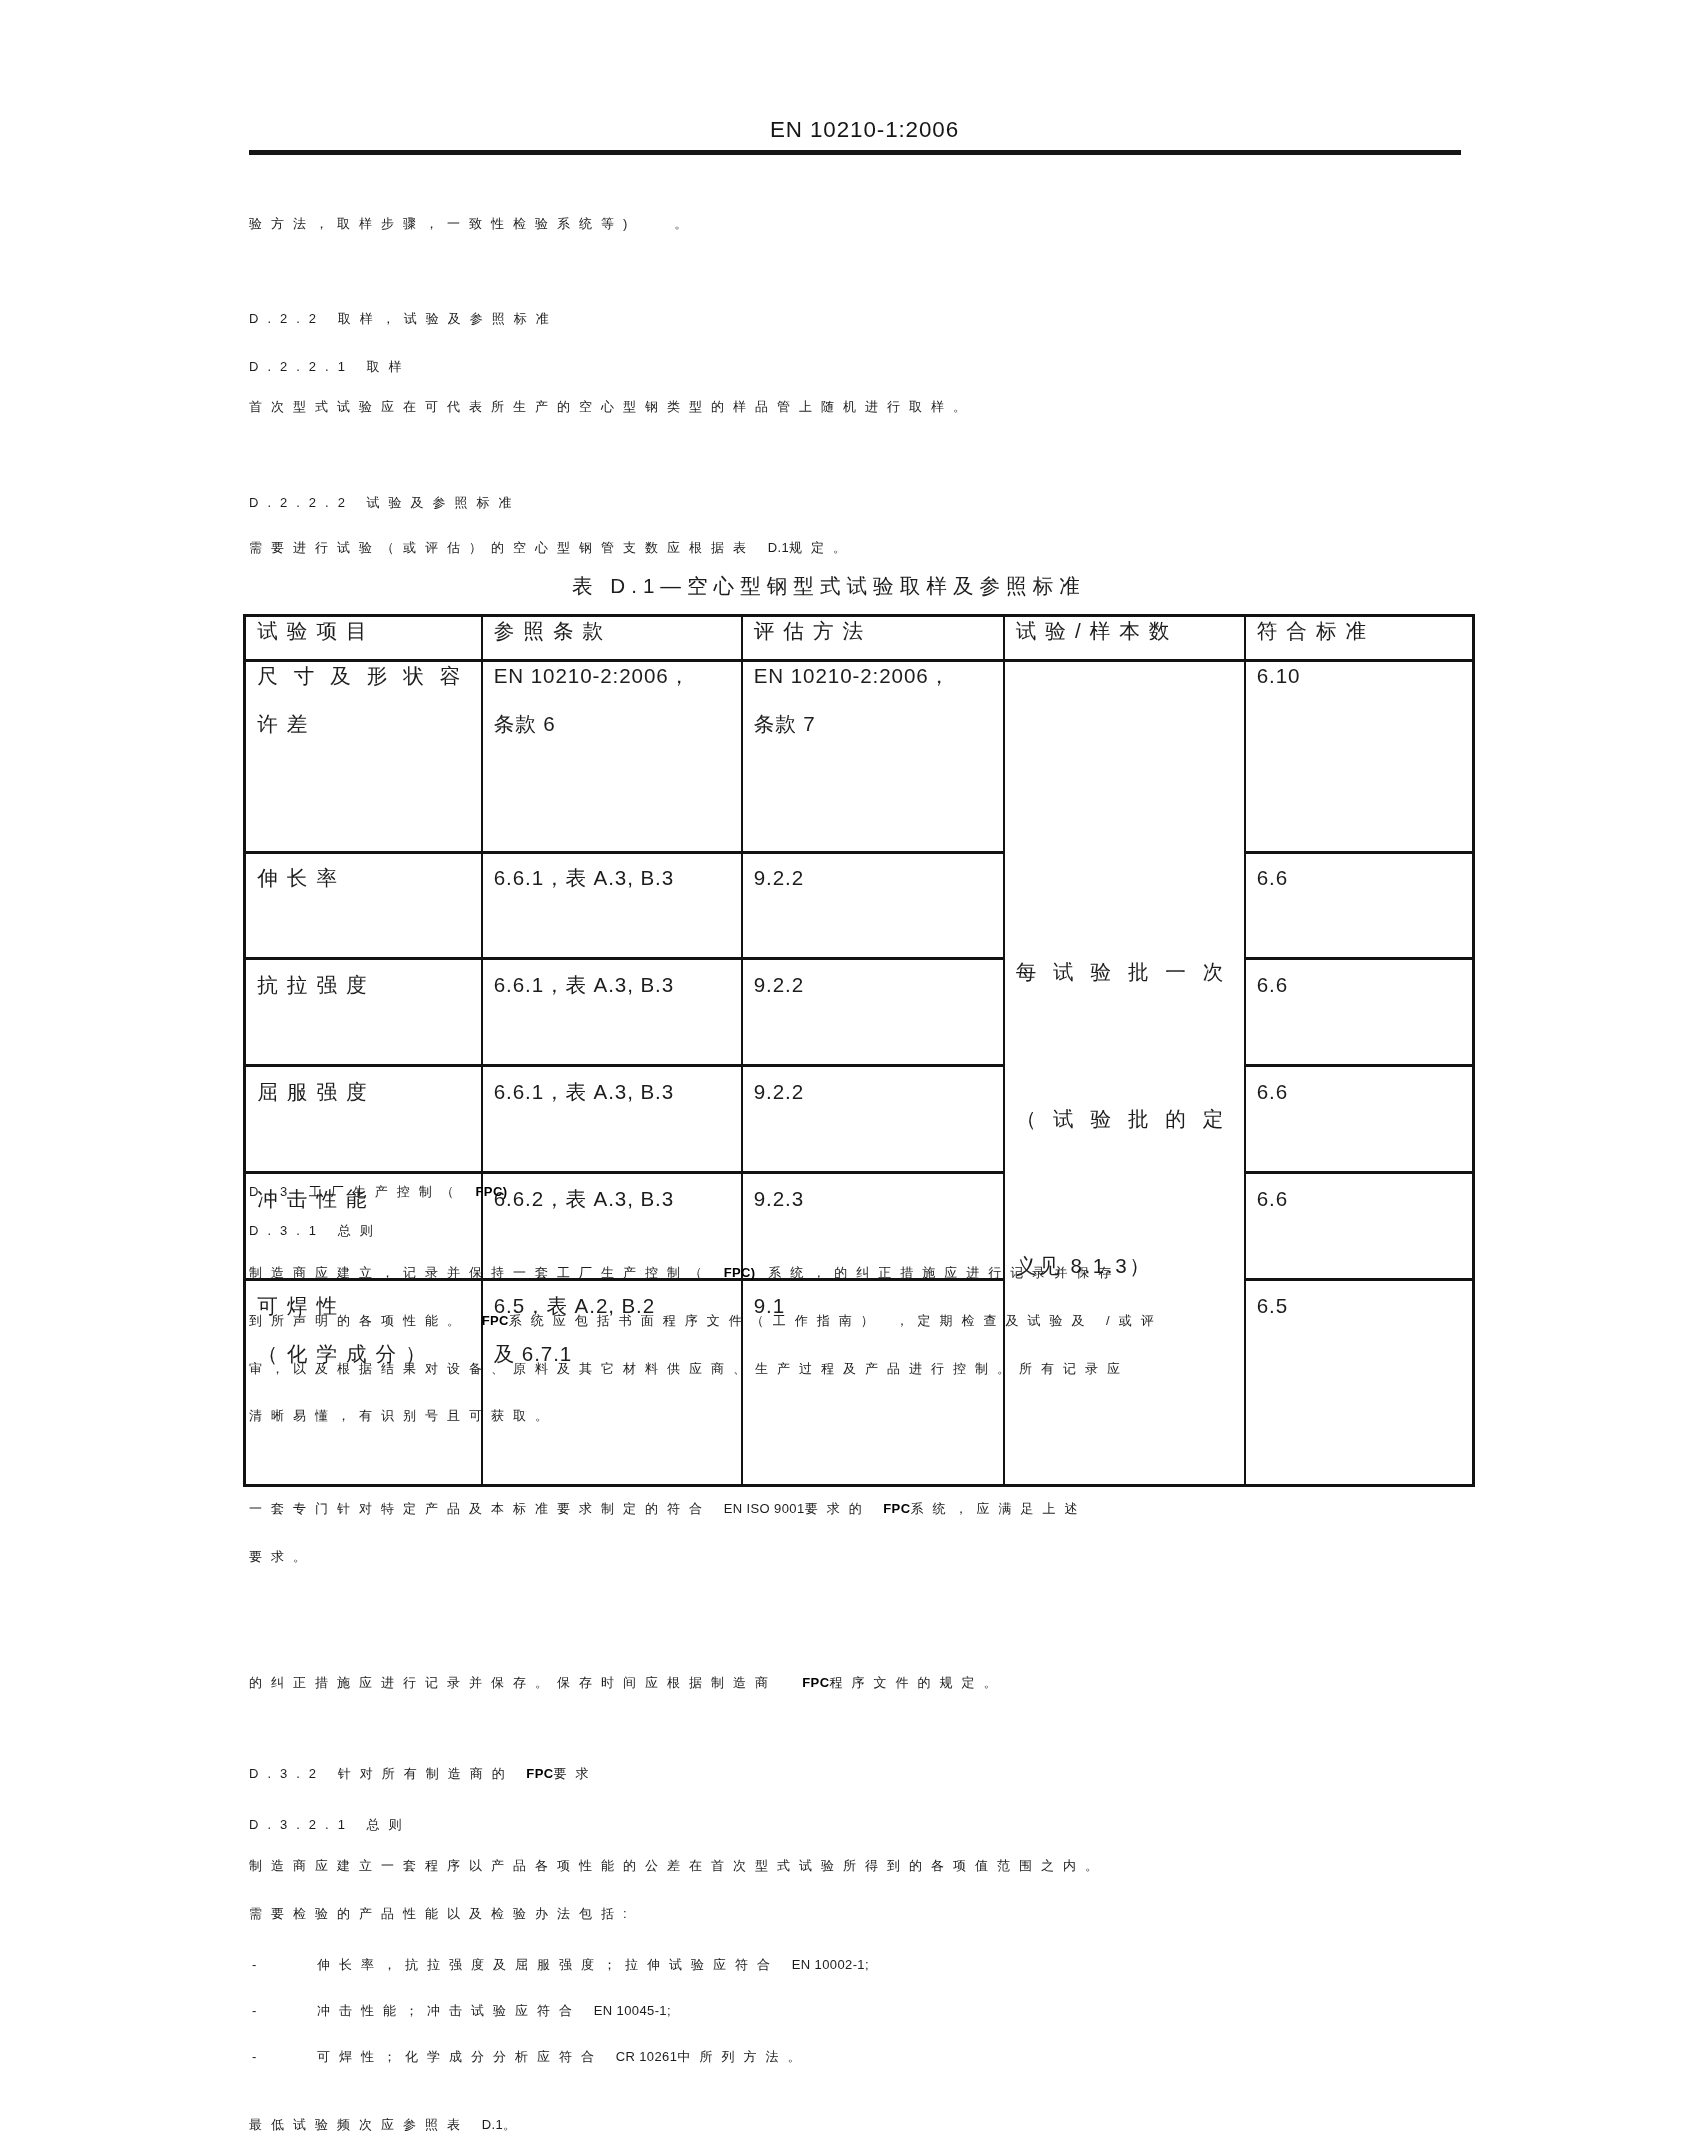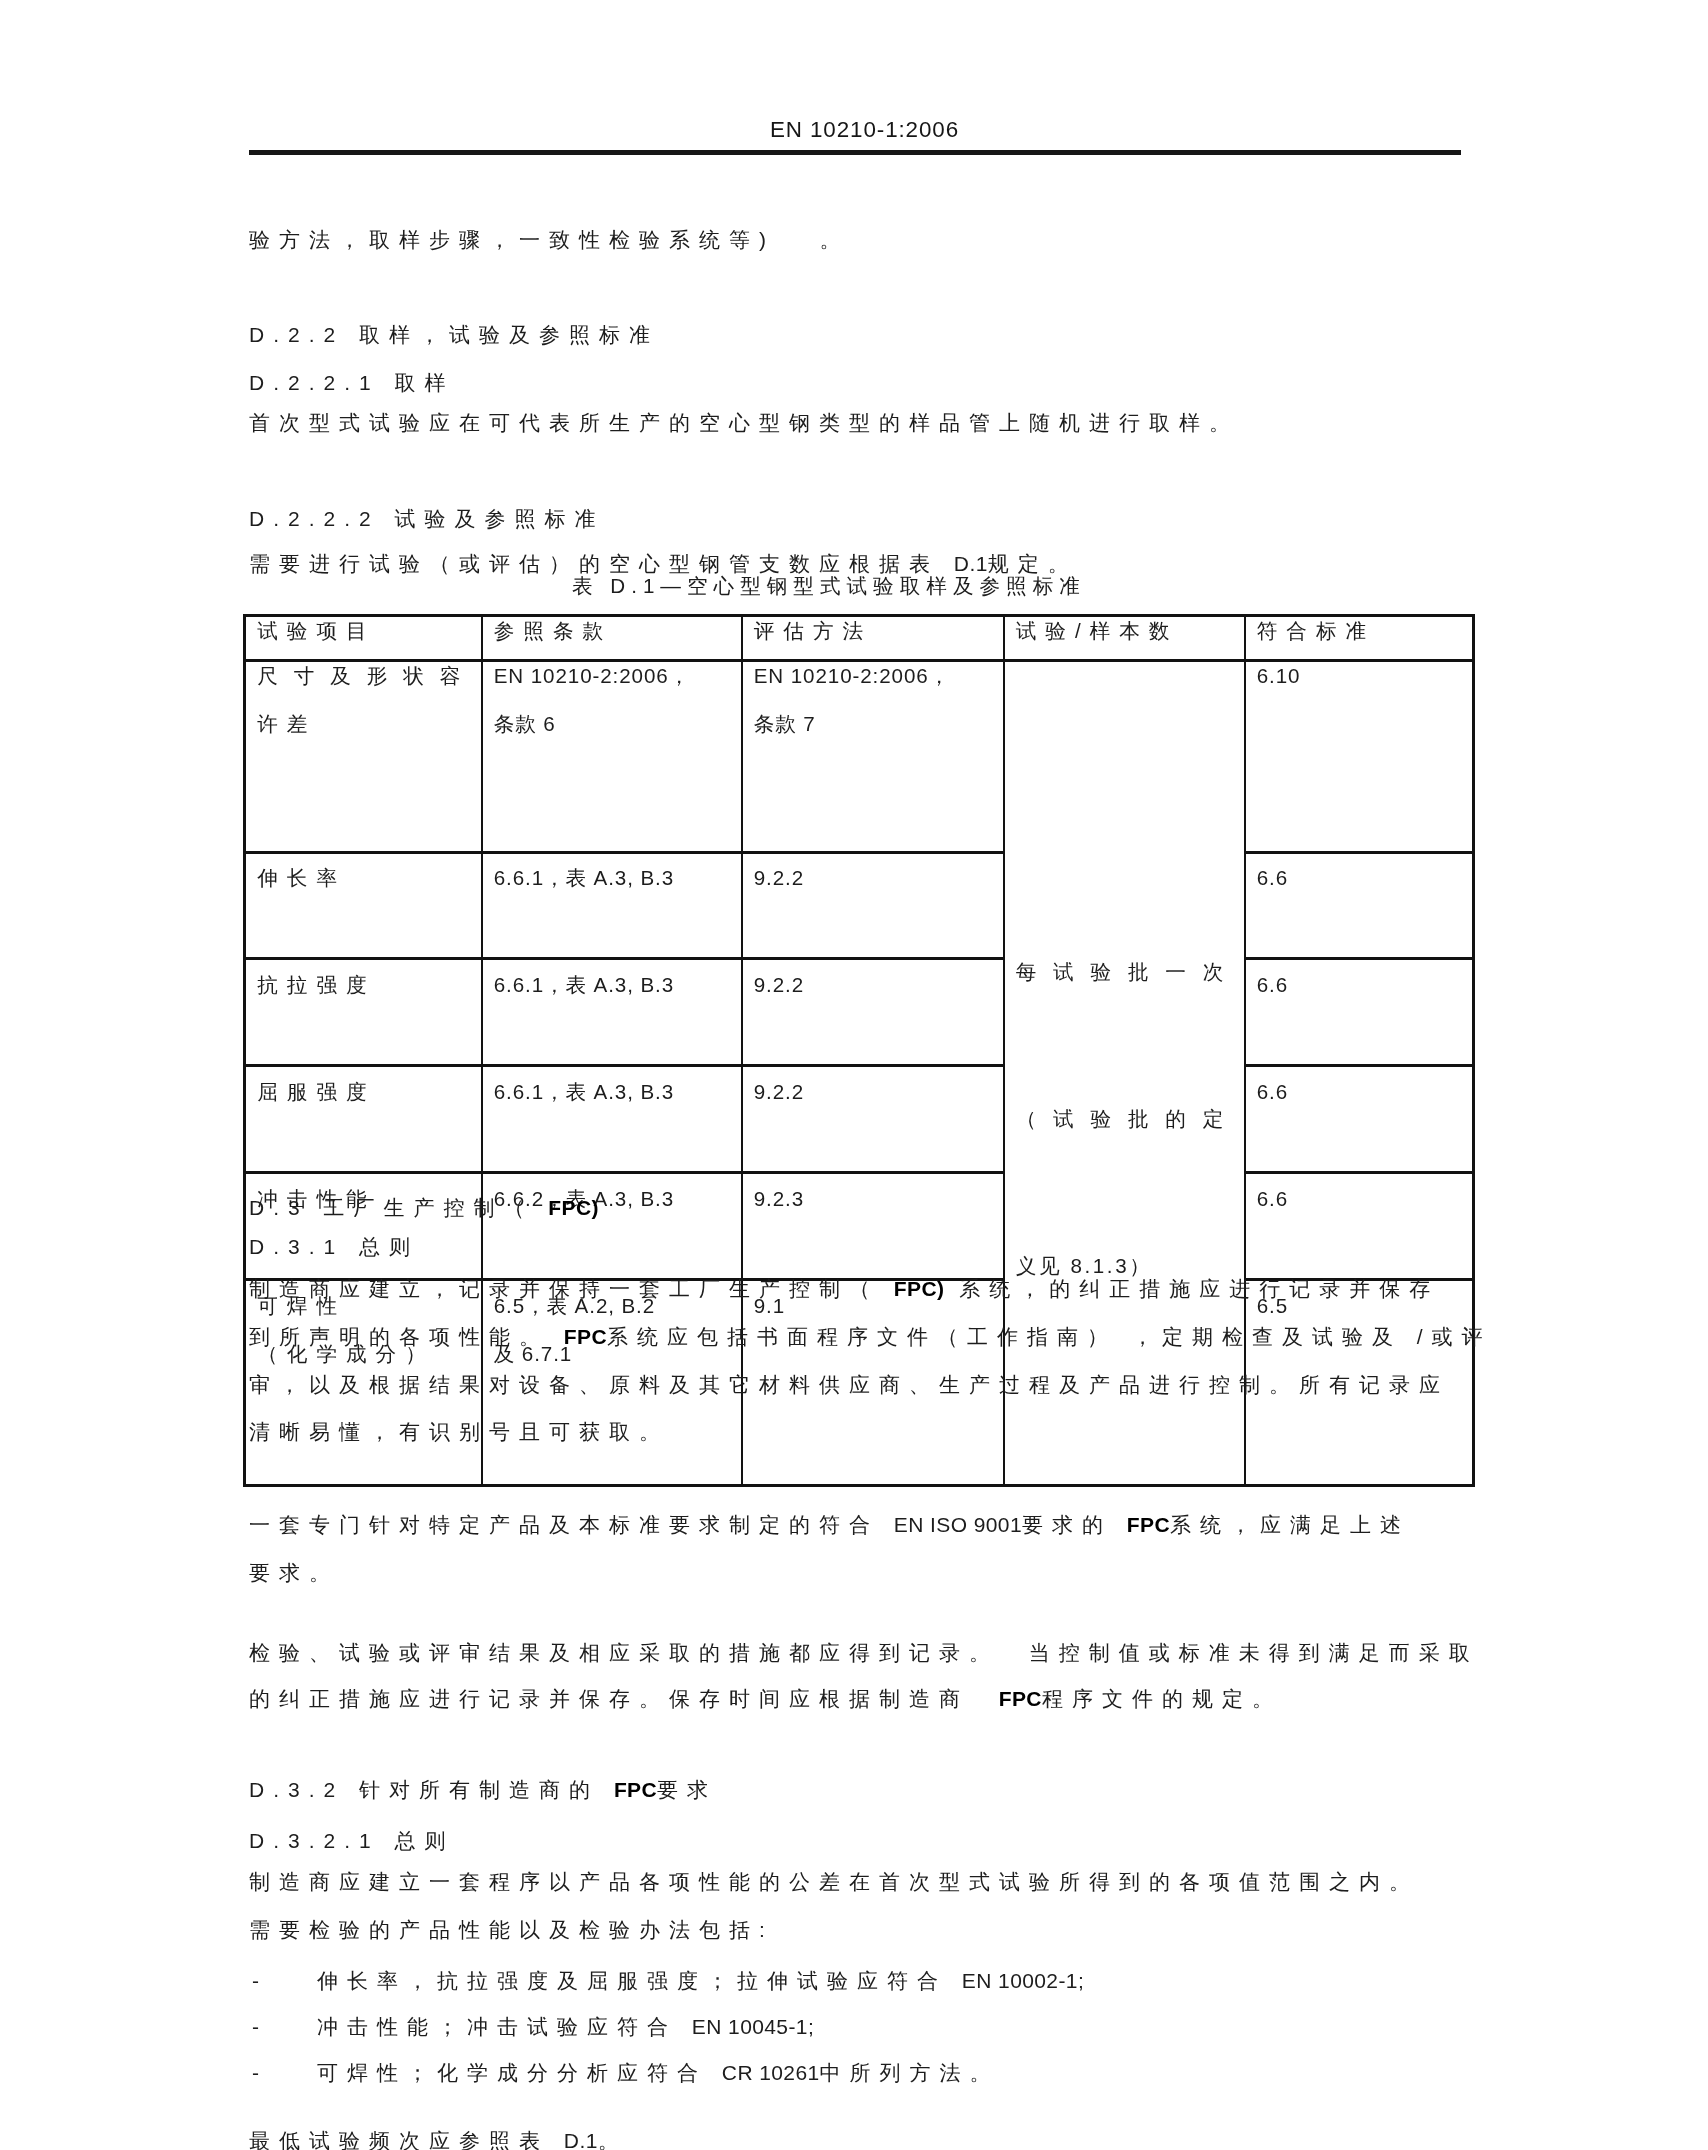--- a/index.html
+++ b/index.html
@@ -1,19 +1,19 @@
 <!DOCTYPE html>
 <html style="font-size:6.9px"><head>
 <meta charset="utf-8">
 <style>
   html,body{margin:0;padding:0;background:#ffffff;}
   #page{position:relative;width:1709px;height:2419px;background:#fff;overflow:hidden;
         font-family:"Liberation Sans","DejaVu Sans",sans-serif;color:#1d1d1d;}
-  .line{position:absolute;left:249px;font-size:21px;line-height:26px;
-        letter-spacing:9px;white-space:pre;margin-top:16px;}
+  .line{position:absolute;left:249px;font-size:13px;line-height:26px;
+        letter-spacing:9px;white-space:pre;}
   .b{font-weight:700;letter-spacing:0.4px;color:#000;}
   .lat{letter-spacing:0.4px;}
   .title{position:absolute;left:0;right:4px;top:117px;text-align:center;
          font-size:22.4px;letter-spacing:0.9px;color:#161616;margin-left:24px;}
   .rule{position:absolute;left:249px;top:150px;width:1212px;height:4.7px;background:#161616;}
   .tcaption{position:absolute;left:572px;top:572px;font-size:20.6px;
             letter-spacing:6px;white-space:pre;color:#1d1d1d;}
   table.d1{position:absolute;left:243px;top:614px;border-collapse:collapse;
            table-layout:fixed;border:3.9px solid #121212;}
   table.d1 td{border:2.2px solid #121212;border-top-width:3px;border-bottom-width:3px;
@@ -113,21 +113,20 @@
   <div class="line" style="top:1218px"><span class="num">D.3.1</span><span> 总则</span></div>
 
   <div class="line" style="top:1260px"><span>制造商应建立，记录并保持一套工厂生产控制（ </span><span class="b">FPC)</span><span> 系统，的纠正措施应进行记录并保存</span></div>
   <div class="line" style="top:1308px"><span>到所声明的各项性能。 </span><span class="b">FPC</span><span>系统应包括书面程序文件（工作指南） ，定期检查及试验及 /或评</span></div>
   <div class="line" style="top:1356px"><span>审，以及根据结果对设备、原料及其它材料供应商、生产过程及产品进行控制。所有记录应</span></div>
   <div class="line" style="top:1403px"><span>清晰易懂，有识别号且可获取。</span></div>
 
   <div class="line" style="top:1496px"><span>一套专门针对特定产品及本标准要求制定的符合 </span><span class="lat">EN ISO 9001</span><span>要求的 </span><span class="b">FPC</span><span>系统，应满足上述</span></div>
   <div class="line" style="top:1544px"><span>要求。</span></div>
 
-  <div class="line" style="top:1624px"><span>检验、试验或评审结果及相应采取的措施都应得到记录。  当控制值或标准未得到满足而采取</span></div>
   <div class="line" style="top:1670px"><span>的纠正措施应进行记录并保存。保存时间应根据制造商  </span><span class="b">FPC</span><span>程序文件的规定。</span></div>
 
   <div class="line" style="top:1761px"><span class="num">D.3.2</span><span> 针对所有制造商的 </span><span class="b">FPC</span><span>要求</span></div>
   <div class="line" style="top:1812px"><span class="num">D.3.2.1</span><span> 总则</span></div>
 
   <div class="line" style="top:1853px"><span>制造商应建立一套程序以产品各项性能的公差在首次型式试验所得到的各项值范围之内。</span></div>
   <div class="line" style="top:1901px"><span>需要检验的产品性能以及检验办法包括:</span></div>
 
   <div class="line marker" style="top:1952px"><span>-</span></div>
   <div class="line li-text" style="top:1952px"><span>伸长率，抗拉强度及屈服强度；拉伸试验应符合 </span><span class="lat">EN 10002-1;</span><span></span></div>

